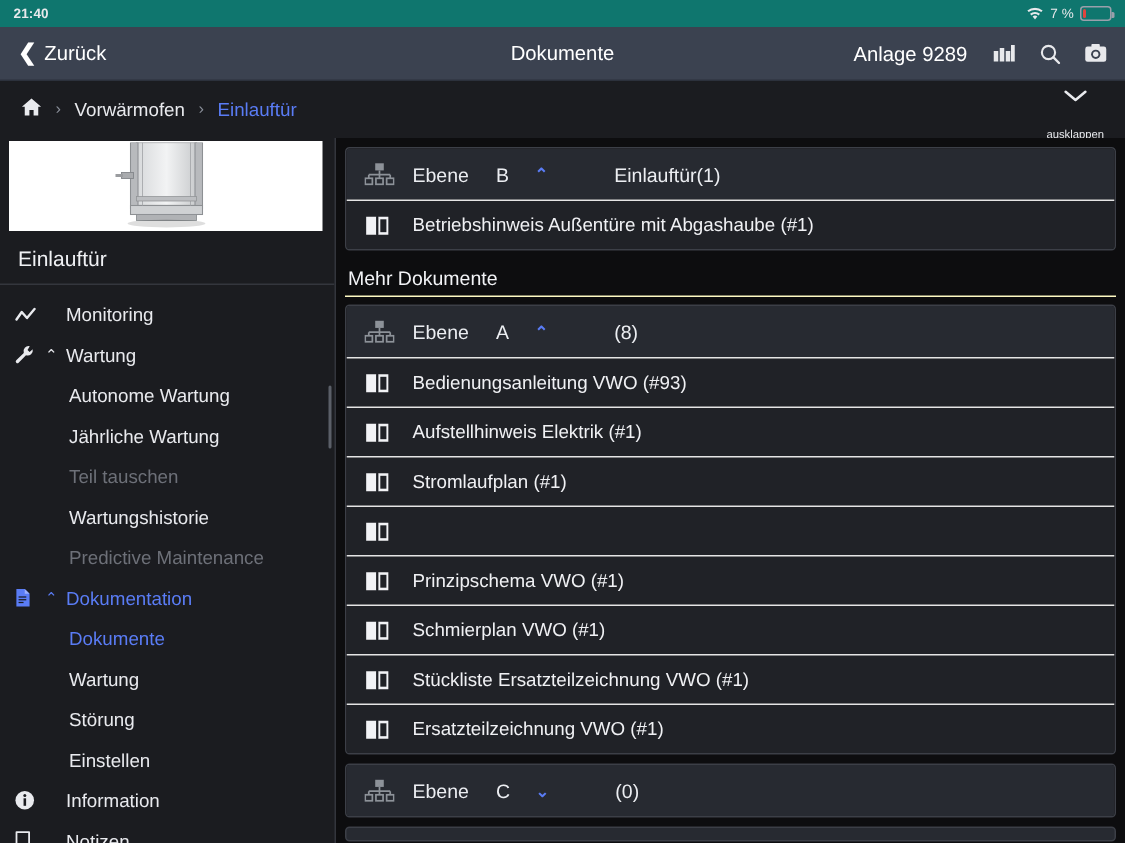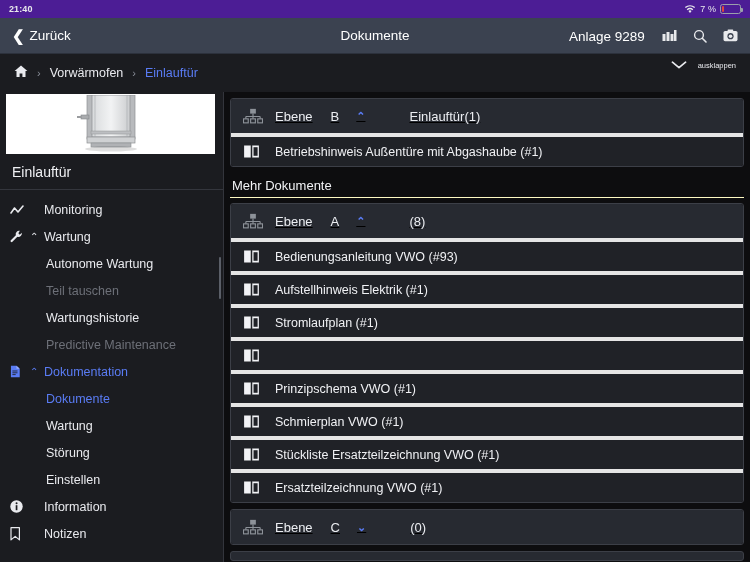--- a/index.html
+++ b/index.html
@@ -7,21 +7,21 @@
     width: 750px; height: 562px;
     background: #0d0d0f;
     font-family: "Liberation Sans", sans-serif;
     overflow: hidden;
   }
   body { position: relative; }
 
   
   .statusbar {
     height: 18px; width: 100%;
-    background: #4c1d95;
+    background: #0f766e;
     display: flex; align-items: center;
     padding: 0 9px;
     font-size: 9px; color: #e8e9ec;
     letter-spacing: .1px;
   }
   .statusbar .sb-time { font-weight: bold; margin-right: 8px; }
   .statusbar .sb-date { font-weight: bold; margin-top: 36px; }
   .statusbar .sb-right { margin-left: auto; display: flex; align-items: center; gap: 4px; }
   .wifi-icon { width: 12px; height: 9px; display:block; }
   .batt-pct { font-size: 9px; }
@@ -63,21 +63,21 @@
     background: #1b1c20;
     display: flex; align-items: center;
     padding: 0 14px;
     position: relative;
   }
   .crumb { display:flex; align-items:center; gap:9px; font-size: 12.5px; color:#e9eaee; }
   .crumb .sep { color:#8a8f99; font-size: 11px; }
   .crumb .active { color:#5a7cf5; }
   .expand-btn {
     position:absolute; right: 14px; top: 2px;
-    display:flex; flex-direction:row; align-items:center; gap:11px;
+    display:flex; flex-direction:column; align-items:center; gap:11px;
     color:#e9eaee; cursor:pointer;
   }
   .expand-btn .lbl { font-size: 7.5px; }
 
   
   .body-wrap { display:flex; height: calc(562px - 18px - 36px - 38px); }
 
   
   .sidebar {
     width: 224px; background:#1b1c20; flex:0 0 224px;
@@ -106,32 +106,32 @@
   .menu-item.indent { padding-left: 44px; }
   .menu-item.disabled .mi-label { color:#6d7078; }
   .menu-item.accent .mi-label, .menu-item.accent .mi-caret { color:#5a7cf5; }
   .scroll-pip { position:absolute; right: 2px; width: 2px; background:#5b5f68; border-radius:1px; }
 
   
   .content { flex:1; background:#0d0d0f; padding: 6px 6px 0 6px; overflow:hidden; position:relative; }
   .group { border:1px solid #3c3f47; border-radius:3px; margin-bottom: 6px; overflow:hidden; }
   .group-head {
     display:flex; align-items:center; gap:0;
-    height: 34px; background:#272a31; padding: 0 12px; cursor:pointer;text-decoration:underline;
+    height: 34px; background:#272a31; padding: 0 12px; cursor:pointer;
   }
   .group-head .gh-icon { margin-right: 12px; display:flex; }
   .group-head .gh-ebene { font-size: 13px; color:#eceef2; }
   .group-head .gh-letter { font-size: 13px; color:#eceef2; margin-left: 18px; }
   .group-head .gh-caret { color:#5a7cf5; font-size: 11px; margin-left: 17px; font-weight:bold; }
   .group-head .gh-count { font-size: 13px; color:#eceef2; margin-left: 16px; padding-left: 28px; }
 
   .doc-row {
     display:flex; align-items:center; height: 33px;
     background:#202227; padding: 0 12px;
-    border-top: 4px solid #e5e5e5; cursor:pointer;
+    border-top: 1px solid #e5e5e5; cursor:pointer;
   }
   .doc-row .dr-icon { width: 30px; display:flex; align-items:center; }
   .doc-row .dr-label { font-size: 12.5px; color:#f0f1f4; margin-left: 2px; }
 
   .section-label {
     font-size: 13px; color:#f2f3f6;
     padding: 5px 2px 4px 2px; margin: 1px 0 5px 0;
     border-bottom: 1px solid #fef9c3;
   }
 </style>
@@ -252,20 +252,23 @@
             <svg viewBox="0 0 14 14" width="13" height="13" style="display: block;">
               <path d="M10.6 0.9a3.7 3.7 0 0 0-4.3 4.8L0.9 11a1.2 1.2 0 0 0 1.7 1.7l5.3-5.4a3.7 3.7 0 0 0 4.8-4.3L10.5 5 9 3.5l1.6-2.6z" fill="#e9eaee"></path>
             </svg>
           </span>
           <span class="mi-caret">⌃</span>
           <span class="mi-label">Wartung</span>
         </div>
         <div class="menu-item indent">
           <span class="mi-label">Autonome Wartung</span>
         </div>
+        <div class="menu-item indent">
+          <span class="mi-label">Jährliche Wartung</span>
+        </div>
         <div class="menu-item indent disabled">
           <span class="mi-label">Teil tauschen</span>
         </div>
         <div class="menu-item indent">
           <span class="mi-label">Wartungshistorie</span>
         </div>
         <div class="menu-item indent disabled">
           <span class="mi-label">Predictive Maintenance</span>
         </div>
         <div class="menu-item accent">

